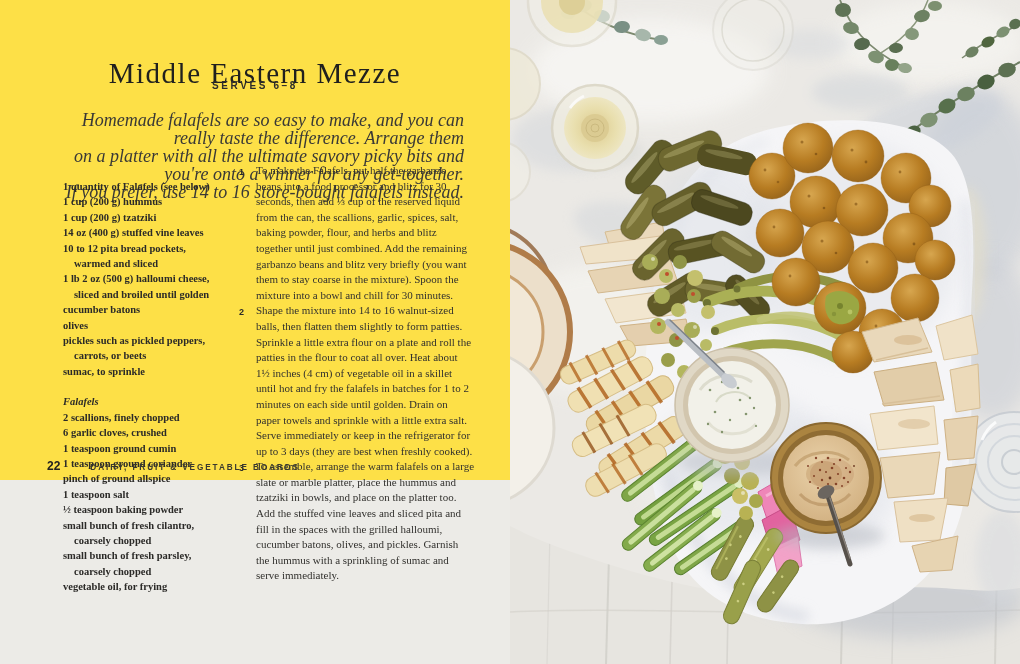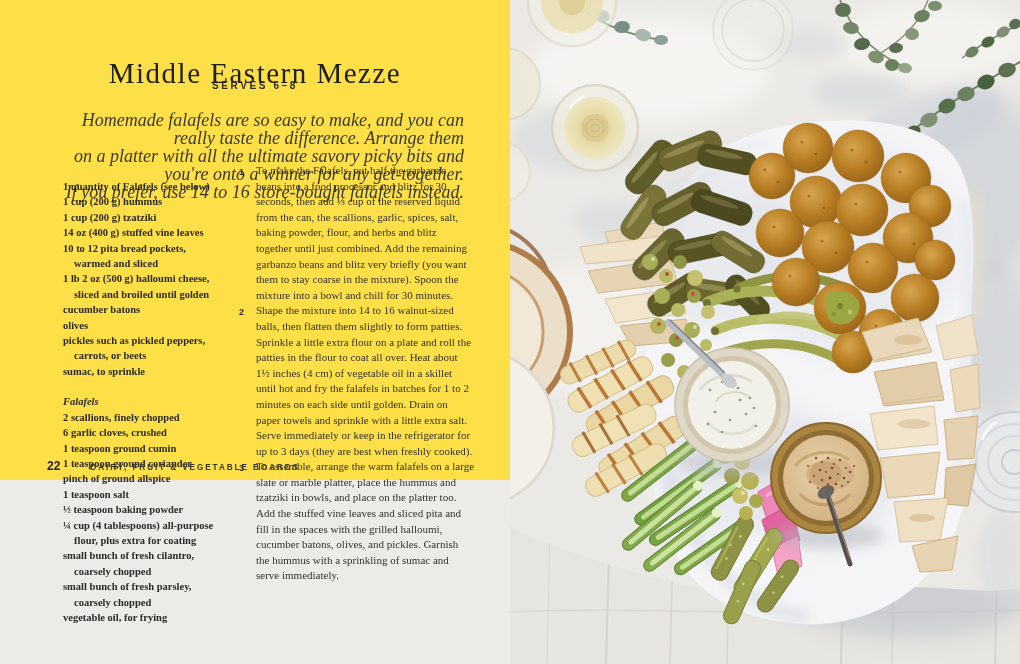--- a/index.html
+++ b/index.html
@@ -58,21 +58,20 @@
         <li>pickles such as pickled peppers, carrots, or beets</li>
         <li>sumac, to sprinkle</li>
         <li class="subhead">Falafels</li>
         <li>2 scallions, finely chopped</li>
         <li>6 garlic cloves, crushed</li>
         <li>1 teaspoon ground cumin</li>
         <li>1 teaspoon ground coriander</li>
         <li>pinch of ground allspice</li>
         <li>1 teaspoon salt</li>
         <li>½ teaspoon baking powder</li>
-        <li>¼ cup (4 tablespoons) all-purpose flour, plus extra for coating</li>
         <li>small bunch of fresh cilantro, coarsely chopped</li>
         <li>small bunch of fresh parsley, coarsely chopped</li>
         <li>vegetable oil, for frying</li>
       </ul>
 
       <ol class="steps">
         <li><span class="num">1</span><span>To make the Falafels, put half the garbanzo beans into a food processor and blitz for 30 seconds, then add ⅓ cup of the reserved liquid from the can, the scallions, garlic, spices, salt, baking powder, flour, and herbs and blitz together until just combined. Add the remaining garbanzo beans and blitz very briefly (you want them to stay coarse in the mixture). Spoon the mixture into a bowl and chill for 30 minutes.</span></li>
         <li><span class="num">2</span><span>Shape the mixture into 14 to 16 walnut-sized balls, then flatten them slightly to form patties. Sprinkle a little extra flour on a plate and roll the patties in the flour to coat all over. Heat about 1½ inches (4 cm) of vegetable oil in a skillet until hot and fry the falafels in batches for 1 to 2 minutes on each side until golden. Drain on paper towels and sprinkle with a little extra salt. Serve immediately or keep in the refrigerator for up to 3 days (they are best when freshly cooked).</span></li>
         <li><span class="num">3</span><span>To assemble, arrange the warm falafels on a large slate or marble platter, place the hummus and tzatziki in bowls, and place on the platter too. Add the stuffed vine leaves and sliced pita and fill in the spaces with the grilled halloumi, cucumber batons, olives, and pickles. Garnish the hummus with a sprinkling of sumac and serve immediately.</span></li>
       </ol>

